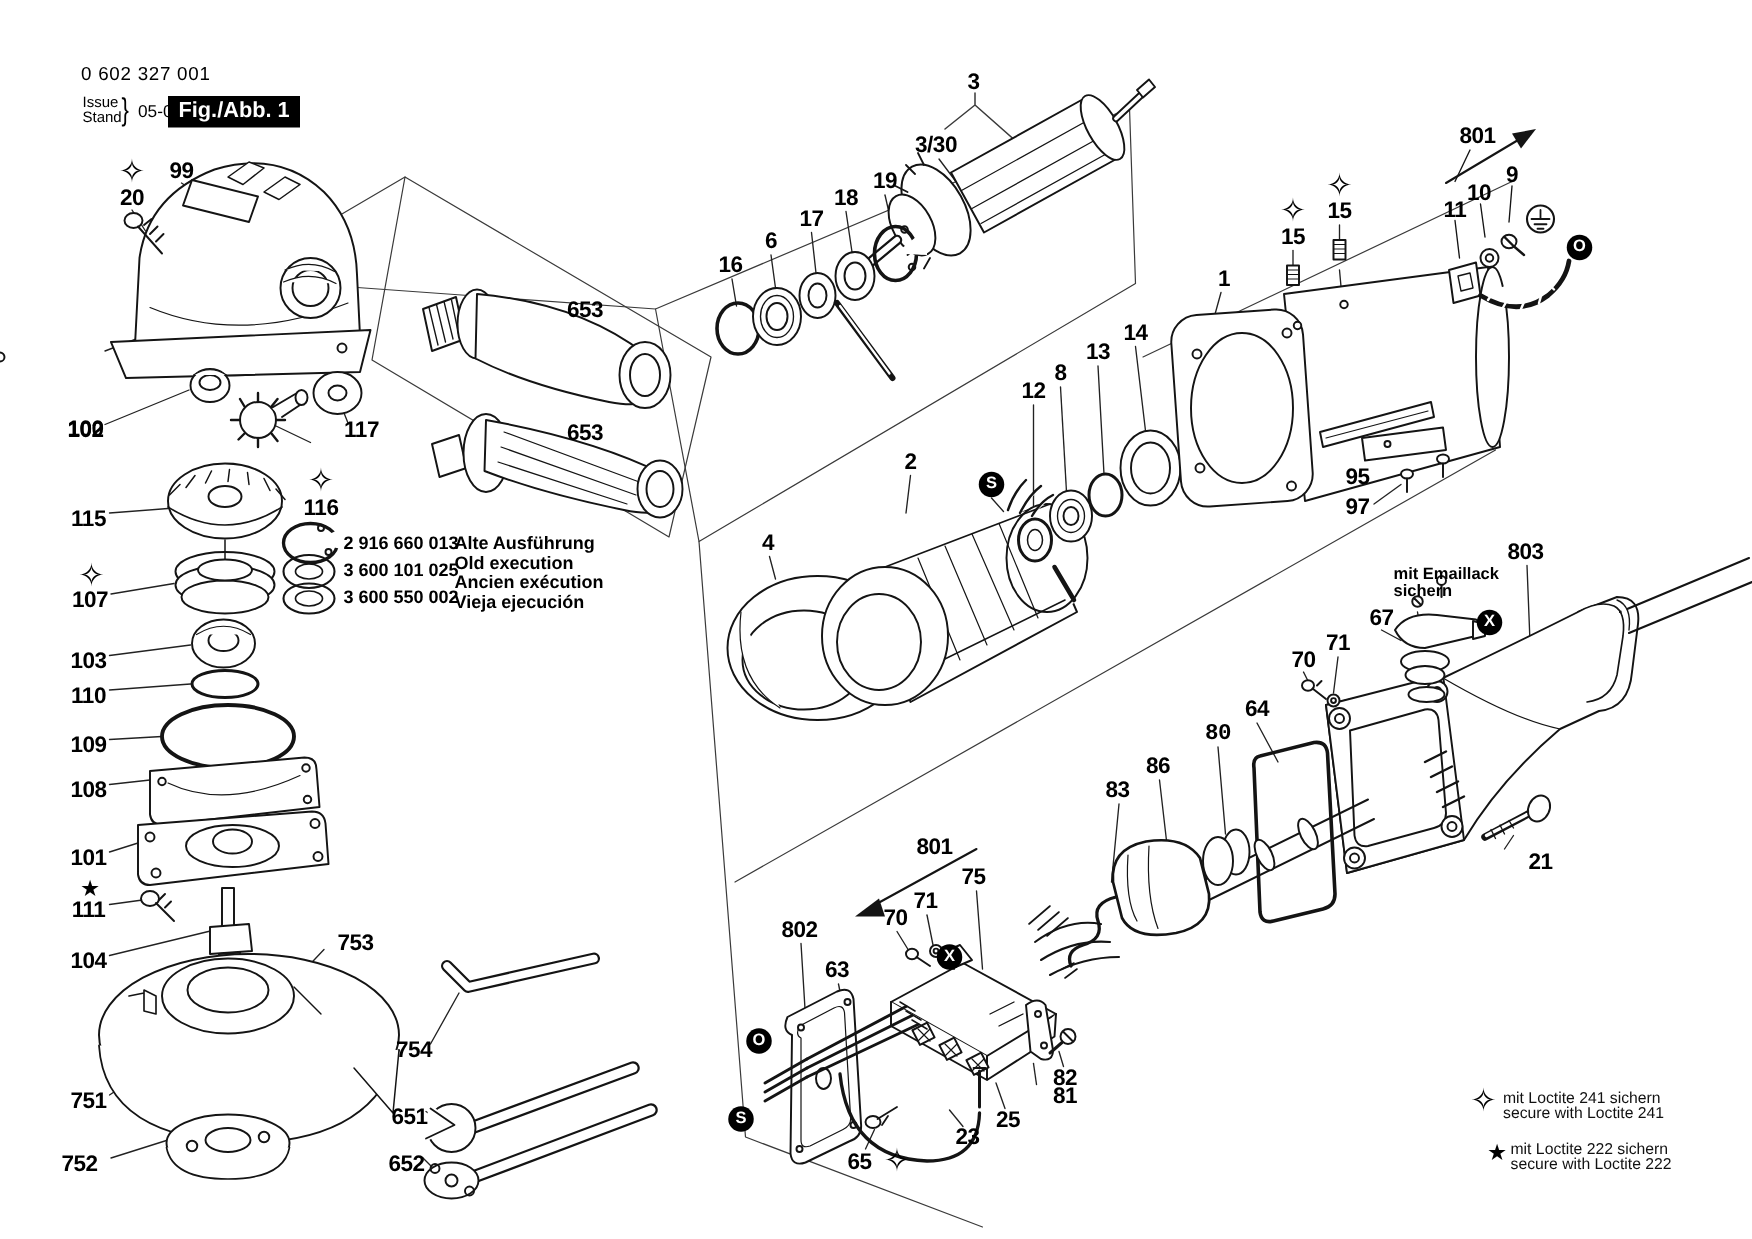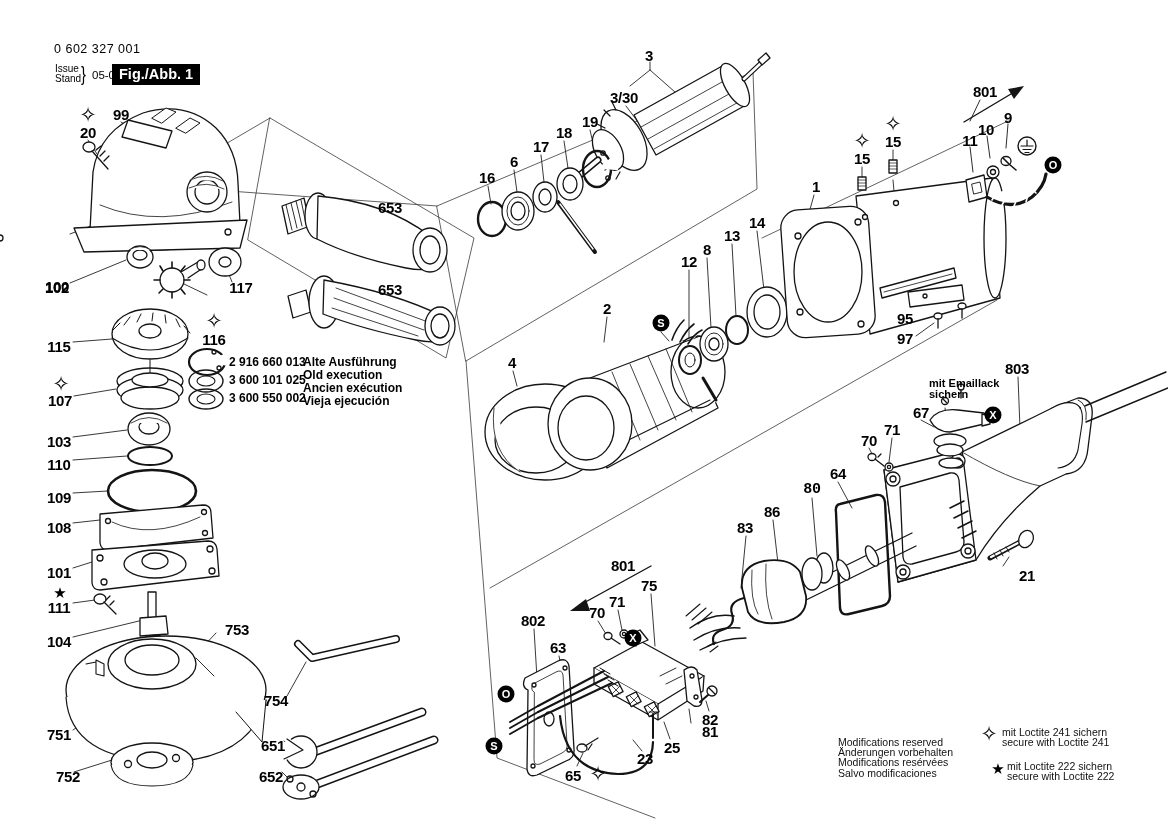--- a/index.html
+++ b/index.html
@@ -528,26 +528,20 @@
   <div class="abs oldexec-code" style="left:229px;top:373px">3 600 101 025</div>
   <div class="abs oldexec-code" style="left:229px;top:391px">3 600 550 002</div>
   <div class="abs oldexec-name" style="left:303px;top:355px">Alte Ausführung</div>
   <div class="abs oldexec-name" style="left:303px;top:368px">Old execution</div>
   <div class="abs oldexec-name" style="left:303px;top:381px">Ancien exécution</div>
   <div class="abs oldexec-name" style="left:303px;top:394px">Vieja ejecución</div>
 
   <div class="abs note-line" style="left:929px;top:378px">mit Emaillack</div>
   <div class="abs note-line" style="left:929px;top:389px">sichern</div>
 
-  <div class="abs foot" style="left:838px;top:737px">
-    <div>Modifications reserved</div>
-    <div>Änderungen vorbehalten</div>
-    <div>Modifications resérvées</div>
-    <div>Salvo modificaciones</div>
-  </div>
   <div class="abs foot" style="left:1002px;top:727px">
     <div>mit Loctite 241 sichern</div>
     <div>secure with Loctite 241</div>
   </div>
   <div class="abs foot" style="left:1007px;top:761px">
     <div>mit Loctite 222 sichern</div>
     <div>secure with Loctite 222</div>
   </div>
 
   <div id="callout-layer">
@@ -561,21 +555,21 @@
       <div class="callout" style="left: 60px; top: 400px;">107</div>
       <div class="callout" style="left: 59px; top: 441px;">103</div>
       <div class="callout" style="left: 59px; top: 464px;">110</div>
       <div class="callout" style="left: 59px; top: 497px;">109</div>
       <div class="callout" style="left: 59px; top: 527px;">108</div>
       <div class="callout" style="left: 59px; top: 572px;">101</div>
       <div class="callout" style="left: 59px; top: 607px;">111</div>
       <div class="callout" style="left: 59px; top: 641px;">104</div>
       <div class="callout" style="left: 227px; top: 629px; margin-left: 10px;">753</div>
       <div class="callout" style="left: 59px; top: 734px;">751</div>
-      <div class="callout" style="left: 68px; top: 776px; text-align: right;">752</div>
+      <div class="callout" style="left: 53px; top: 776px; text-align: right;">752</div>
       <div class="callout" style="left: 276px; top: 700px;">754</div>
       <div class="callout" style="left: 273px; top: 745px;">651</div>
       <div class="callout" style="left: 271px; top: 776px;">652</div>
       <div class="callout" style="left: 390px; top: 207px;">653</div>
       <div class="callout" style="left: 390px; top: 289px;">653</div>
       <div class="callout" style="left: 649px; top: 55px;">3</div>
       <div class="callout" style="left: 624px; top: 97px;">3/30</div>
       <div class="callout" style="left: 590px; top: 121px;">19</div>
       <div class="callout" style="left: 564px; top: 132px;">18</div>
       <div class="callout" style="left: 541px; top: 146px;">17</div>

